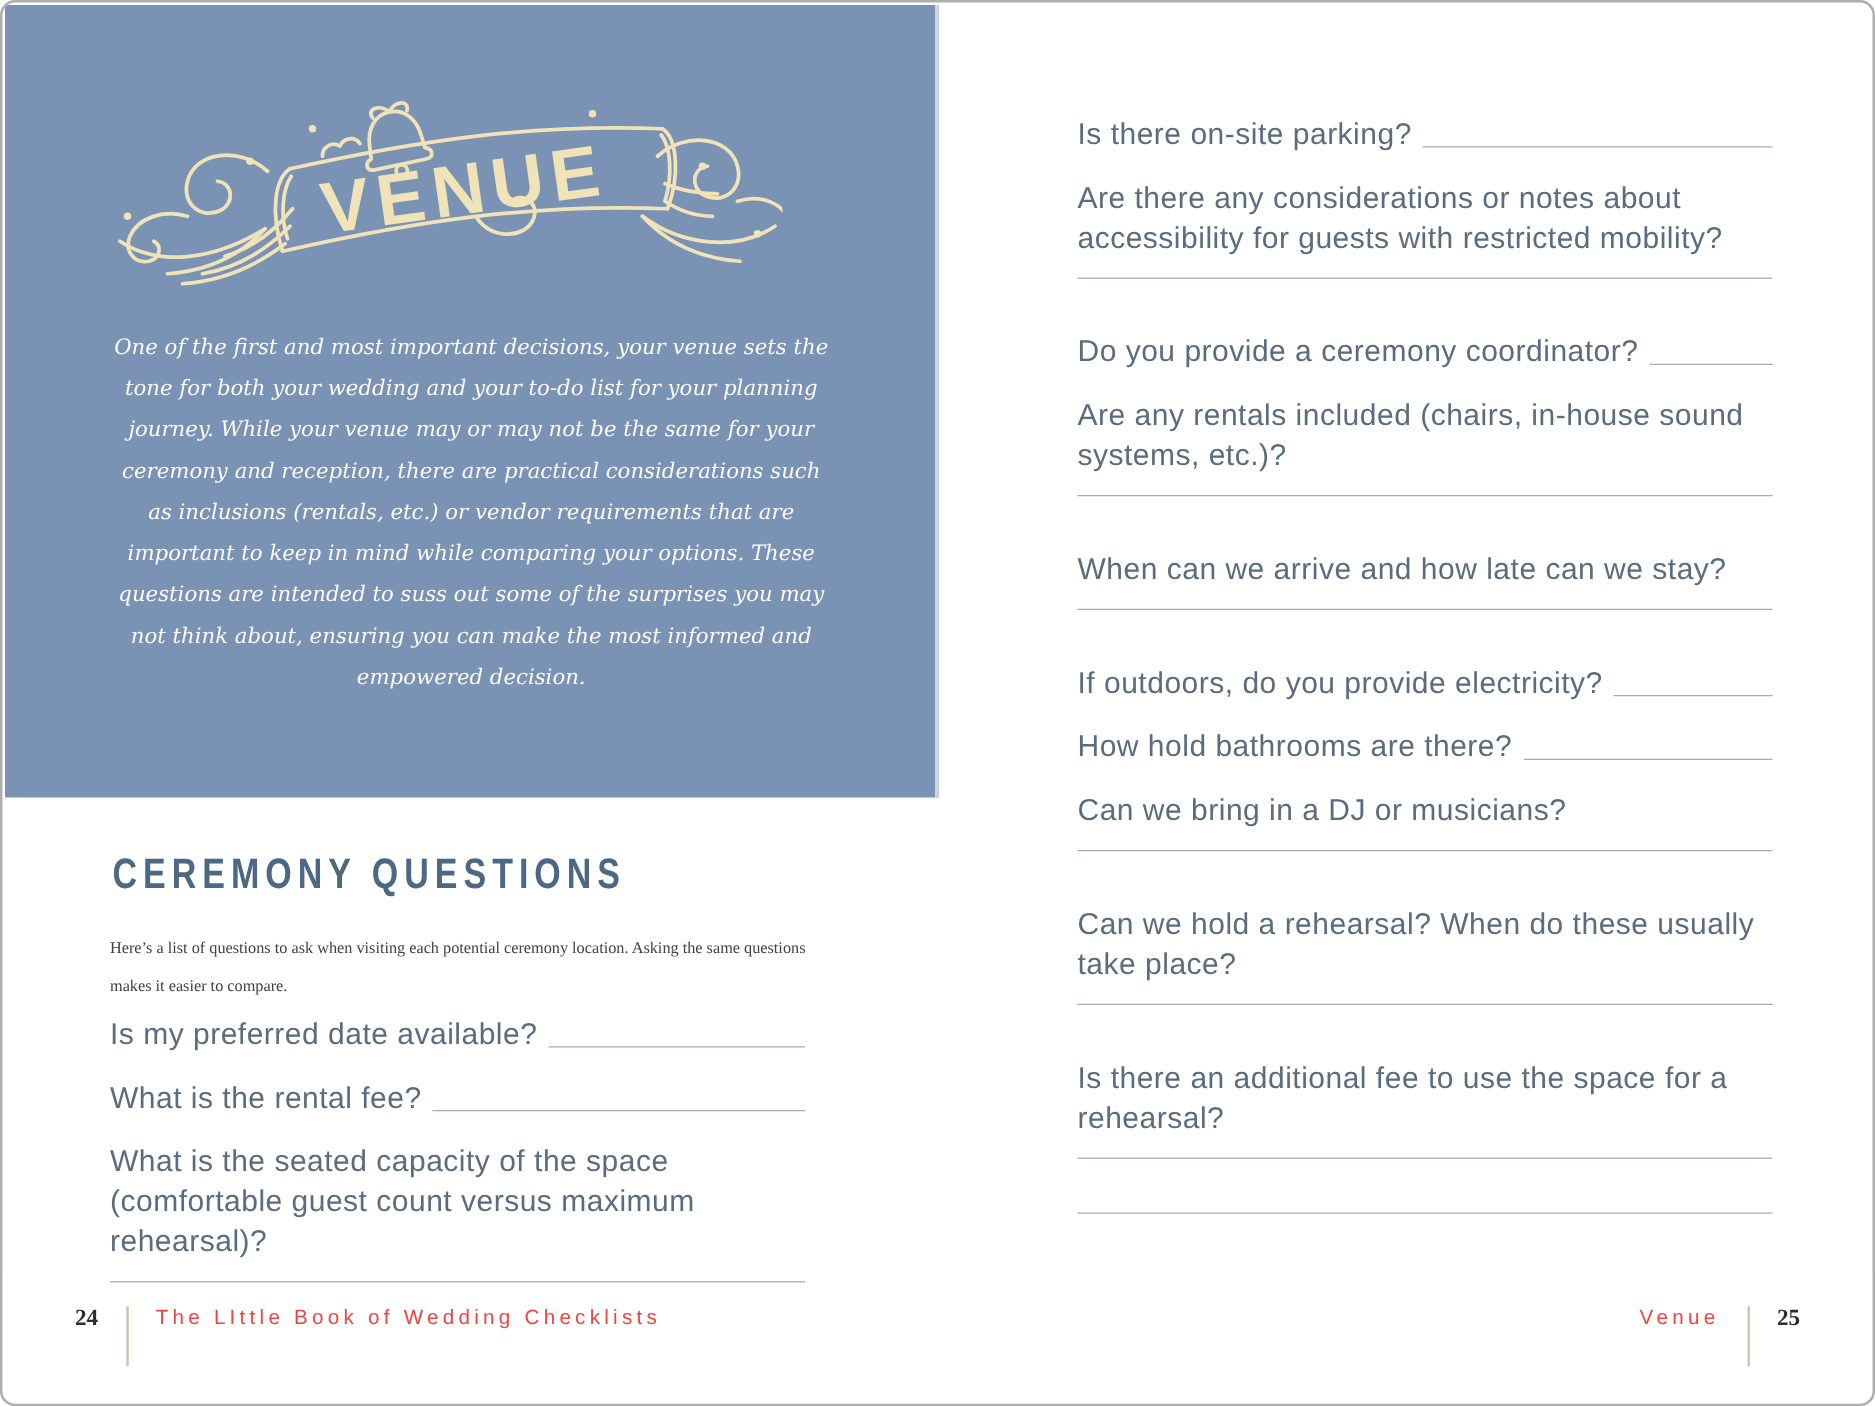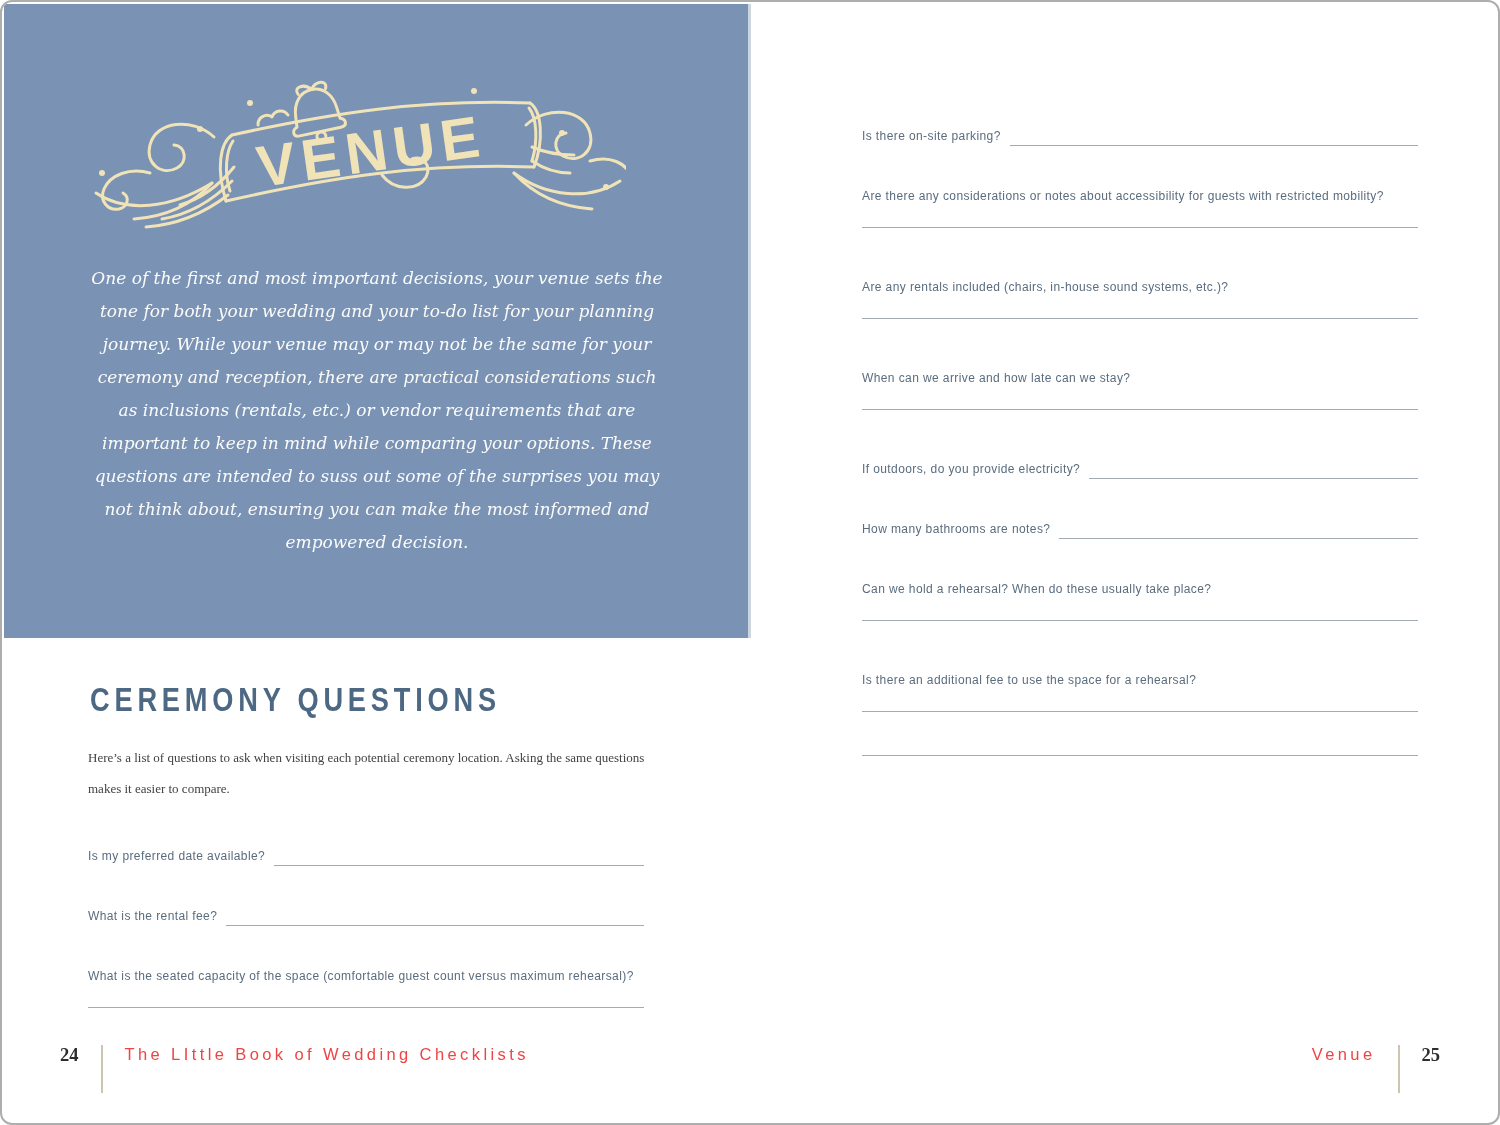--- a/index.html
+++ b/index.html
@@ -33,21 +33,21 @@
   .section-desc {
     position:absolute; left:86px; top:740px; width:568px; margin:0;
     font-family:"Liberation Serif", serif; font-size:13px; line-height:31px; color:#424242;
   }
 
   
   .questions { position:absolute; }
   .q-left  { left:86px;  top:810px; width:556px; }
   .q-right { left:860px; top:90px;  width:556px; }
 
-  .q { font-size:12px; letter-spacing:0.4px; line-height:32px; color:#5A6C7E;margin-top:28px; }
+  .q { font-size:24px; letter-spacing:0.4px; line-height:32px; color:#5A6C7E; }
   .q.inline { display:flex; align-items:flex-end; margin-bottom:19px; }
   .q.inline .q-text { white-space:nowrap; }
   .q.inline .q-line {
     flex:1; min-width:40px; margin-left:9px; margin-bottom:6px;
     border-bottom:1.5px solid #A3AAB1;
   }
   .q.below { margin-bottom:43px; }
   .q.below .q-text { display:block; }
   .q.below .q-line-full { border-bottom:1.5px solid #A3AAB1; margin-top:15px; }
 
@@ -166,43 +166,52 @@
     <span class="q-text">Is there on-site parking?</span>
         <span class="q-line"></span>
 
   </div>
 
   <div class="q below">
     <span class="q-text">Are there any considerations or notes about accessibility for guests with restricted mobility?</span>
     <div class="q-line-full"></div>
   </div>
 
+  <div class="q inline">
+    <span class="q-text">Do you provide a ceremony coordinator?</span>
+        <span class="q-line"></span>
+
+  </div>
 
   <div class="q below">
     <span class="q-text">Are any rentals included (chairs, in-house sound systems, etc.)?</span>
     <div class="q-line-full"></div>
   </div>
 
   <div class="q below">
     <span class="q-text">When can we arrive and how late can we stay?</span>
     <div class="q-line-full"></div>
   </div>
 
   <div class="q inline">
     <span class="q-text">If outdoors, do you provide electricity?</span>
         <span class="q-line"></span>
 
   </div>
 
   <div class="q inline">
-    <span class="q-text">How many bathrooms are notes?</span>
-        <span class="q-line"></span>
-
-  </div>
-
+    <span class="q-text">How hold bathrooms are there?</span>
+        <span class="q-line"></span>
+
+  </div>
+
+  <div class="q below">
+    <span class="q-text">Can we bring in a DJ or musicians?</span>
+    <div class="q-line-full"></div>
+  </div>
 
   <div class="q below">
     <span class="q-text">Can we hold a rehearsal? When do these usually take place?</span>
     <div class="q-line-full"></div>
   </div>
 
   <div class="q below">
     <span class="q-text">Is there an additional fee to use the space for a rehearsal?</span>
     <div class="q-line-full"></div>
   </div>

